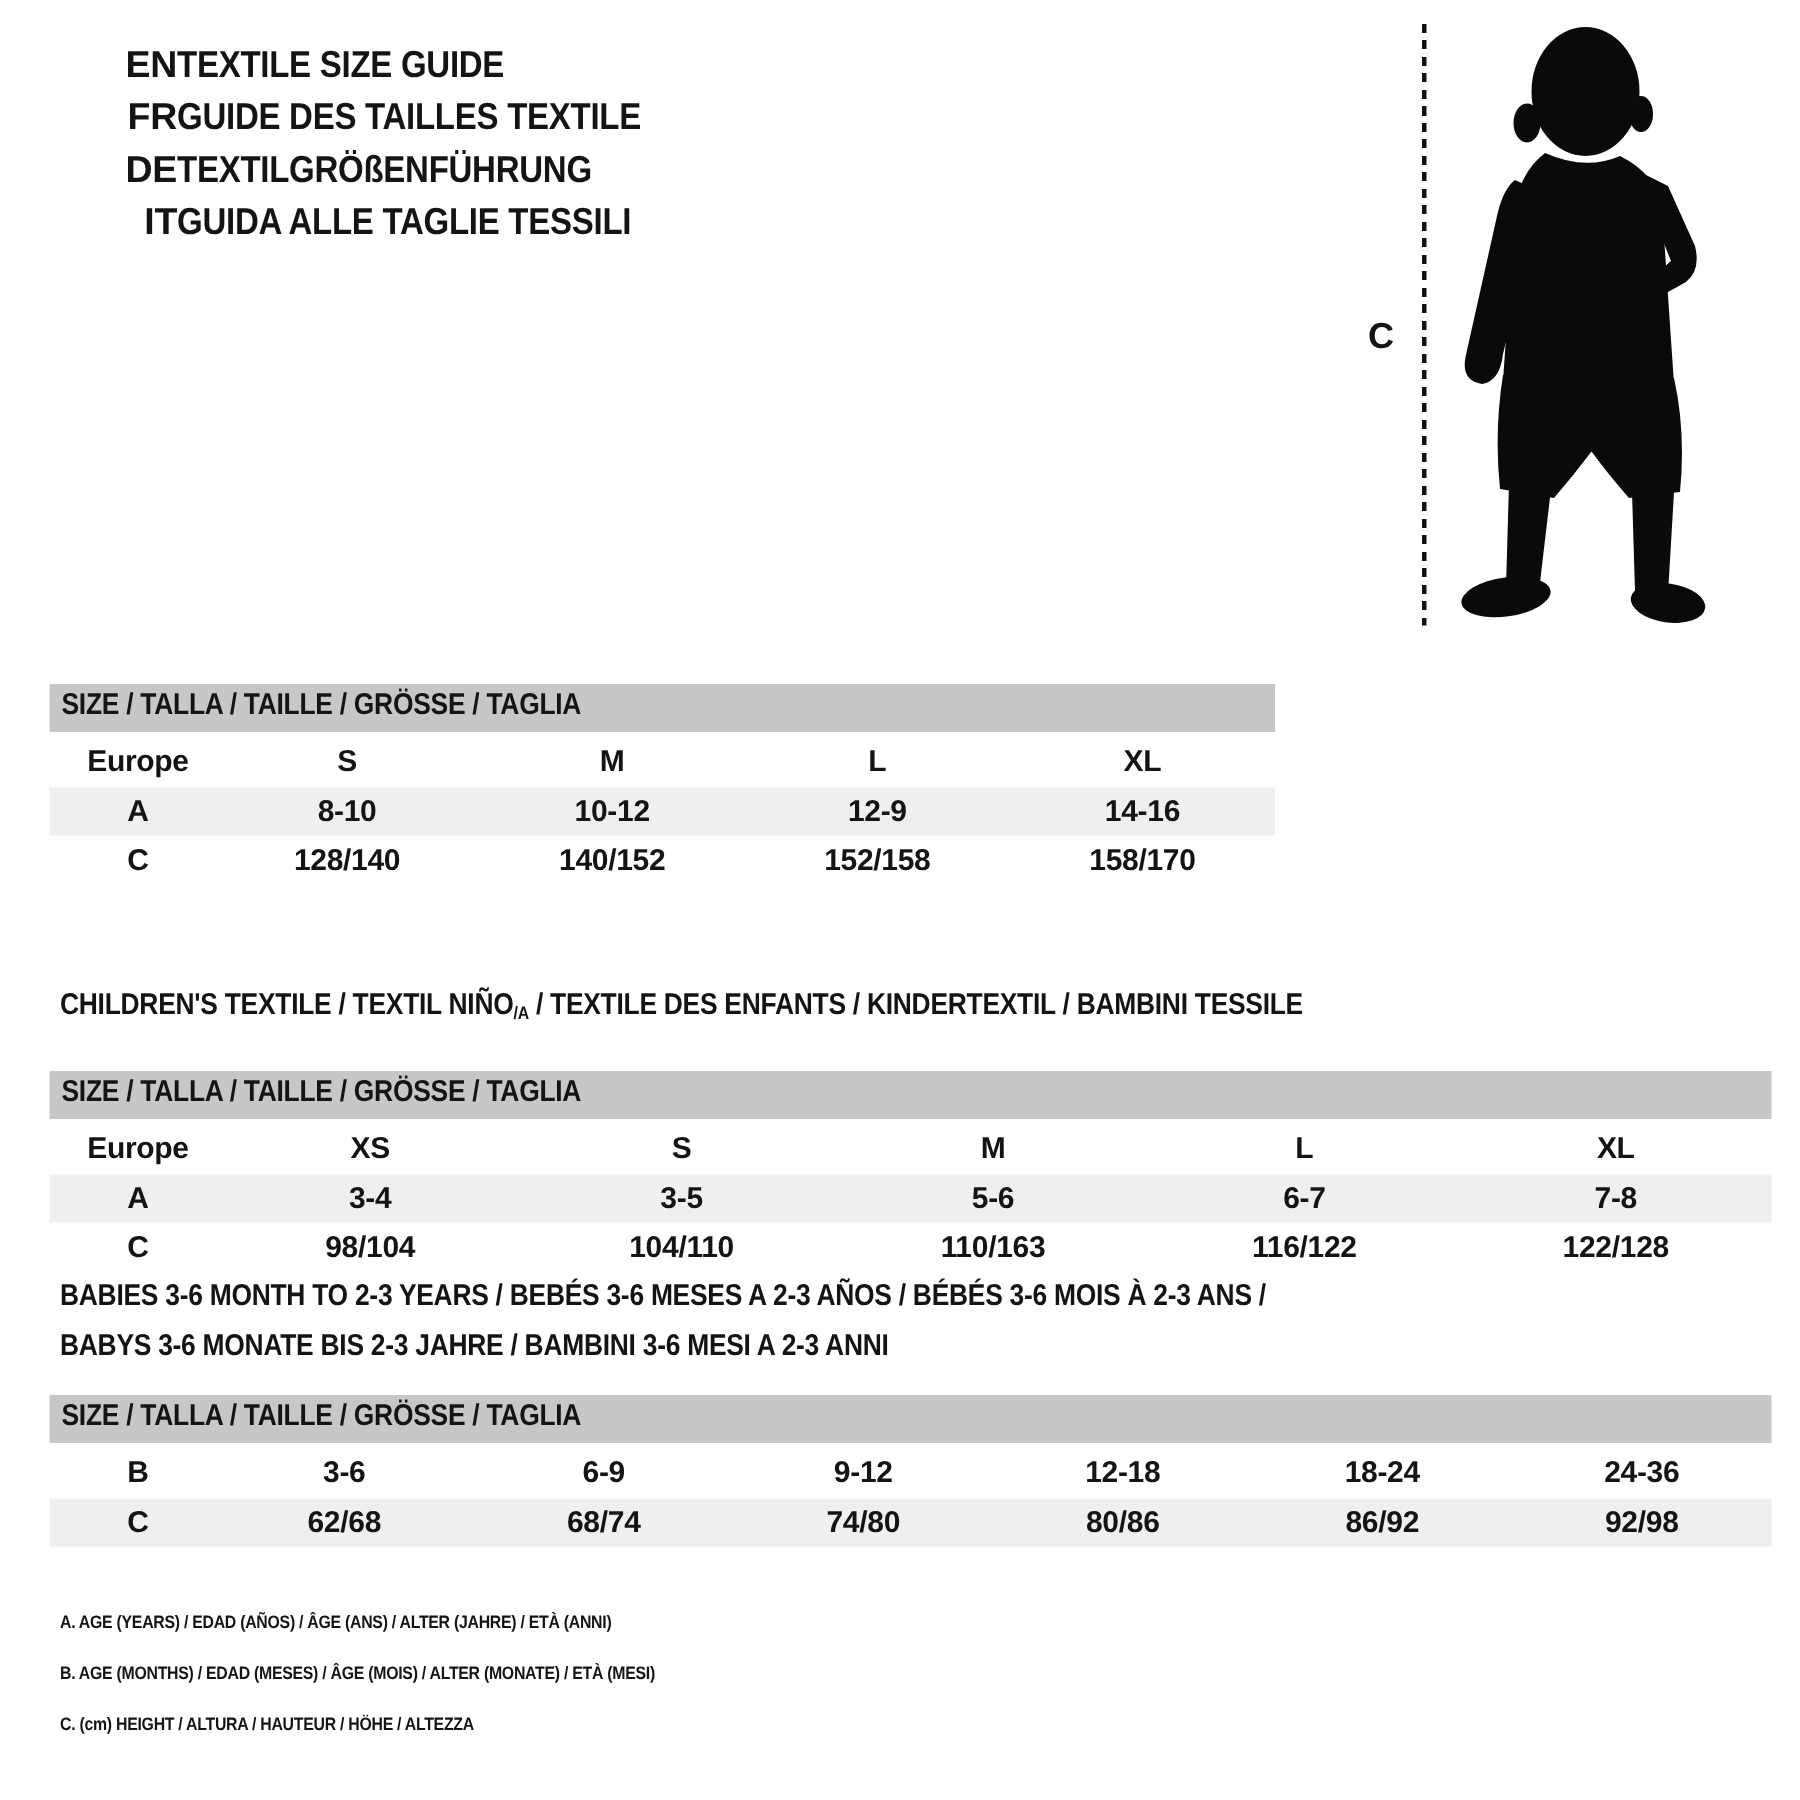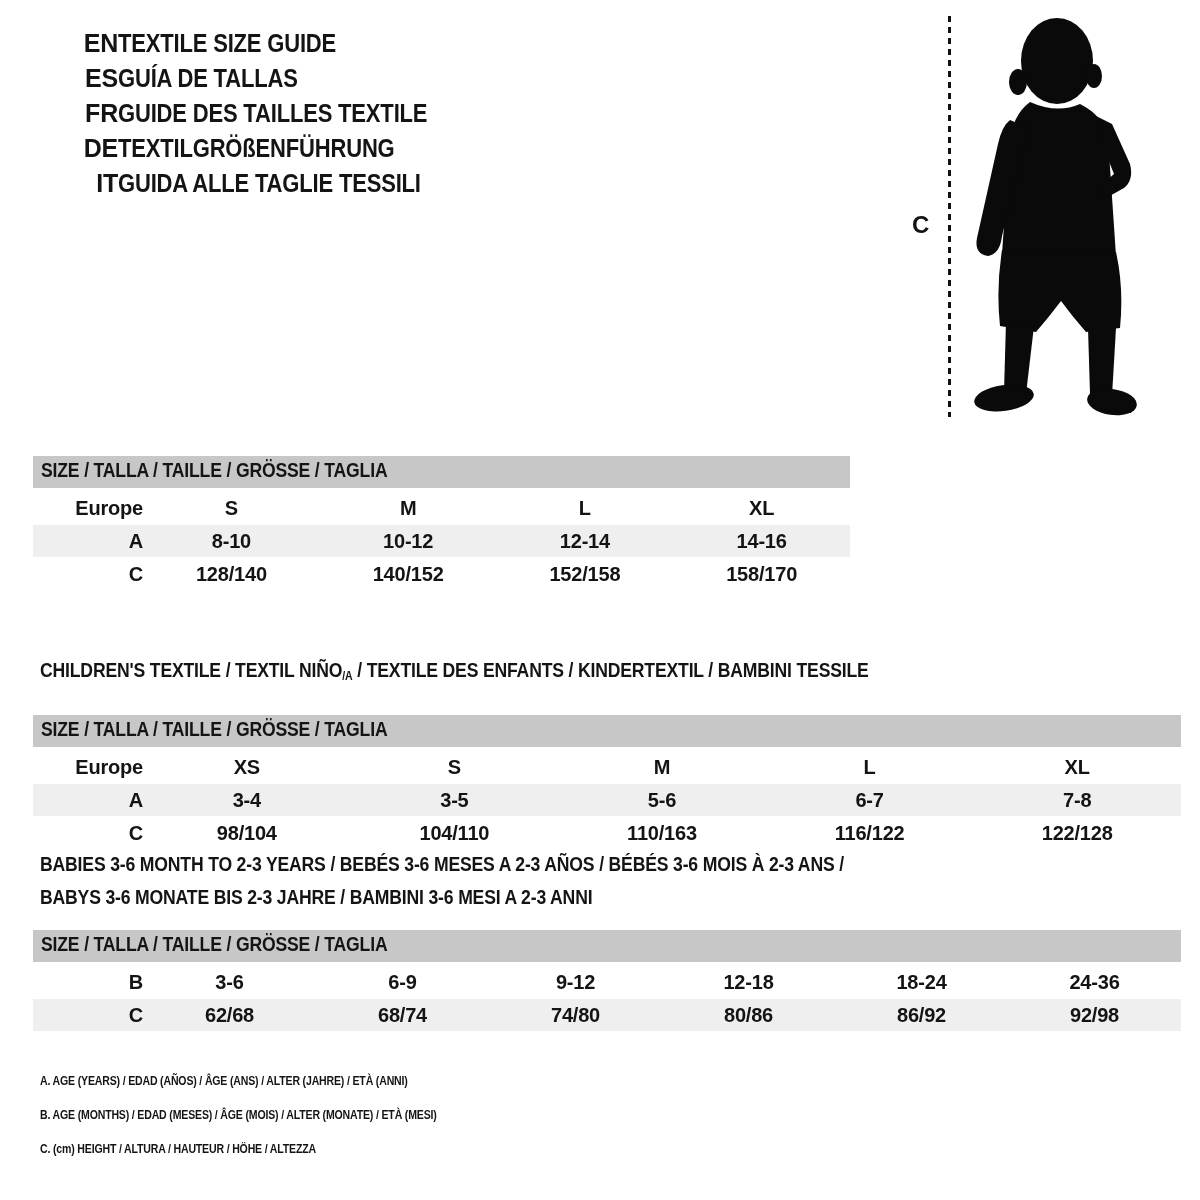--- a/index.html
+++ b/index.html
@@ -36,40 +36,36 @@
 
   .band {
     height:32px; line-height:28px; background:var(--band-bg,#c7c7c7);
     padding-left:8px; font-size:20px; margin-bottom:4px;
   }
   .trow { display:grid; height:32px; align-items:center; margin-bottom:1px; font-size:20px; }
   .cols4 { grid-template-columns:110px repeat(4,1fr); }
   .cols5 { grid-template-columns:110px repeat(5,1fr); }
   .cols6 { grid-template-columns:110px repeat(6,1fr); }
   .trow.alt { background:var(--alt-row-bg,#efefef); }
-  .rlabel { text-align:right; padding-left:8px; }
+  .rlabel { text-align:center; padding-left:8px; }
   .cell { text-align:center; }
 
   
   .legend { position:absolute; left:40px; top:1064px; }
   .legend-line { font-size:12px; line-height:34px; }
 </style>
 </head>
 <body>
 
 <div class="page">
 
   <div class="lang-block">
     <div class="lang-row">
       <span class="lang-code">EN</span>
       <span class="cond">TEXTILE SIZE GUIDE</span>
-    </div>
-    <div class="lang-row">
-      <span class="lang-code">ES</span>
-      <span class="cond">GUÍA DE TALLAS</span>
     </div>
     <div class="lang-row">
       <span class="lang-code">FR</span>
       <span class="cond">GUIDE DES TAILLES TEXTILE</span>
     </div>
     <div class="lang-row">
       <span class="lang-code">DE</span>
       <span class="cond">TEXTILGRÖßENFÜHRUNG</span>
     </div>
     <div class="lang-row">
@@ -102,21 +98,21 @@
       <span class="rlabel">Europe</span>
       <span class="cell">S</span>
       <span class="cell">M</span>
       <span class="cell">L</span>
       <span class="cell">XL</span>
     </div>
     <div class="trow cols4 alt">
       <span class="rlabel">A</span>
       <span class="cell">8-10</span>
       <span class="cell">10-12</span>
-      <span class="cell">12-14</span>
+      <span class="cell">12-9</span>
       <span class="cell">14-16</span>
     </div>
     <div class="trow cols4">
       <span class="rlabel">C</span>
       <span class="cell">128/140</span>
       <span class="cell">140/152</span>
       <span class="cell">152/158</span>
       <span class="cell">158/170</span>
     </div>
   </div>

